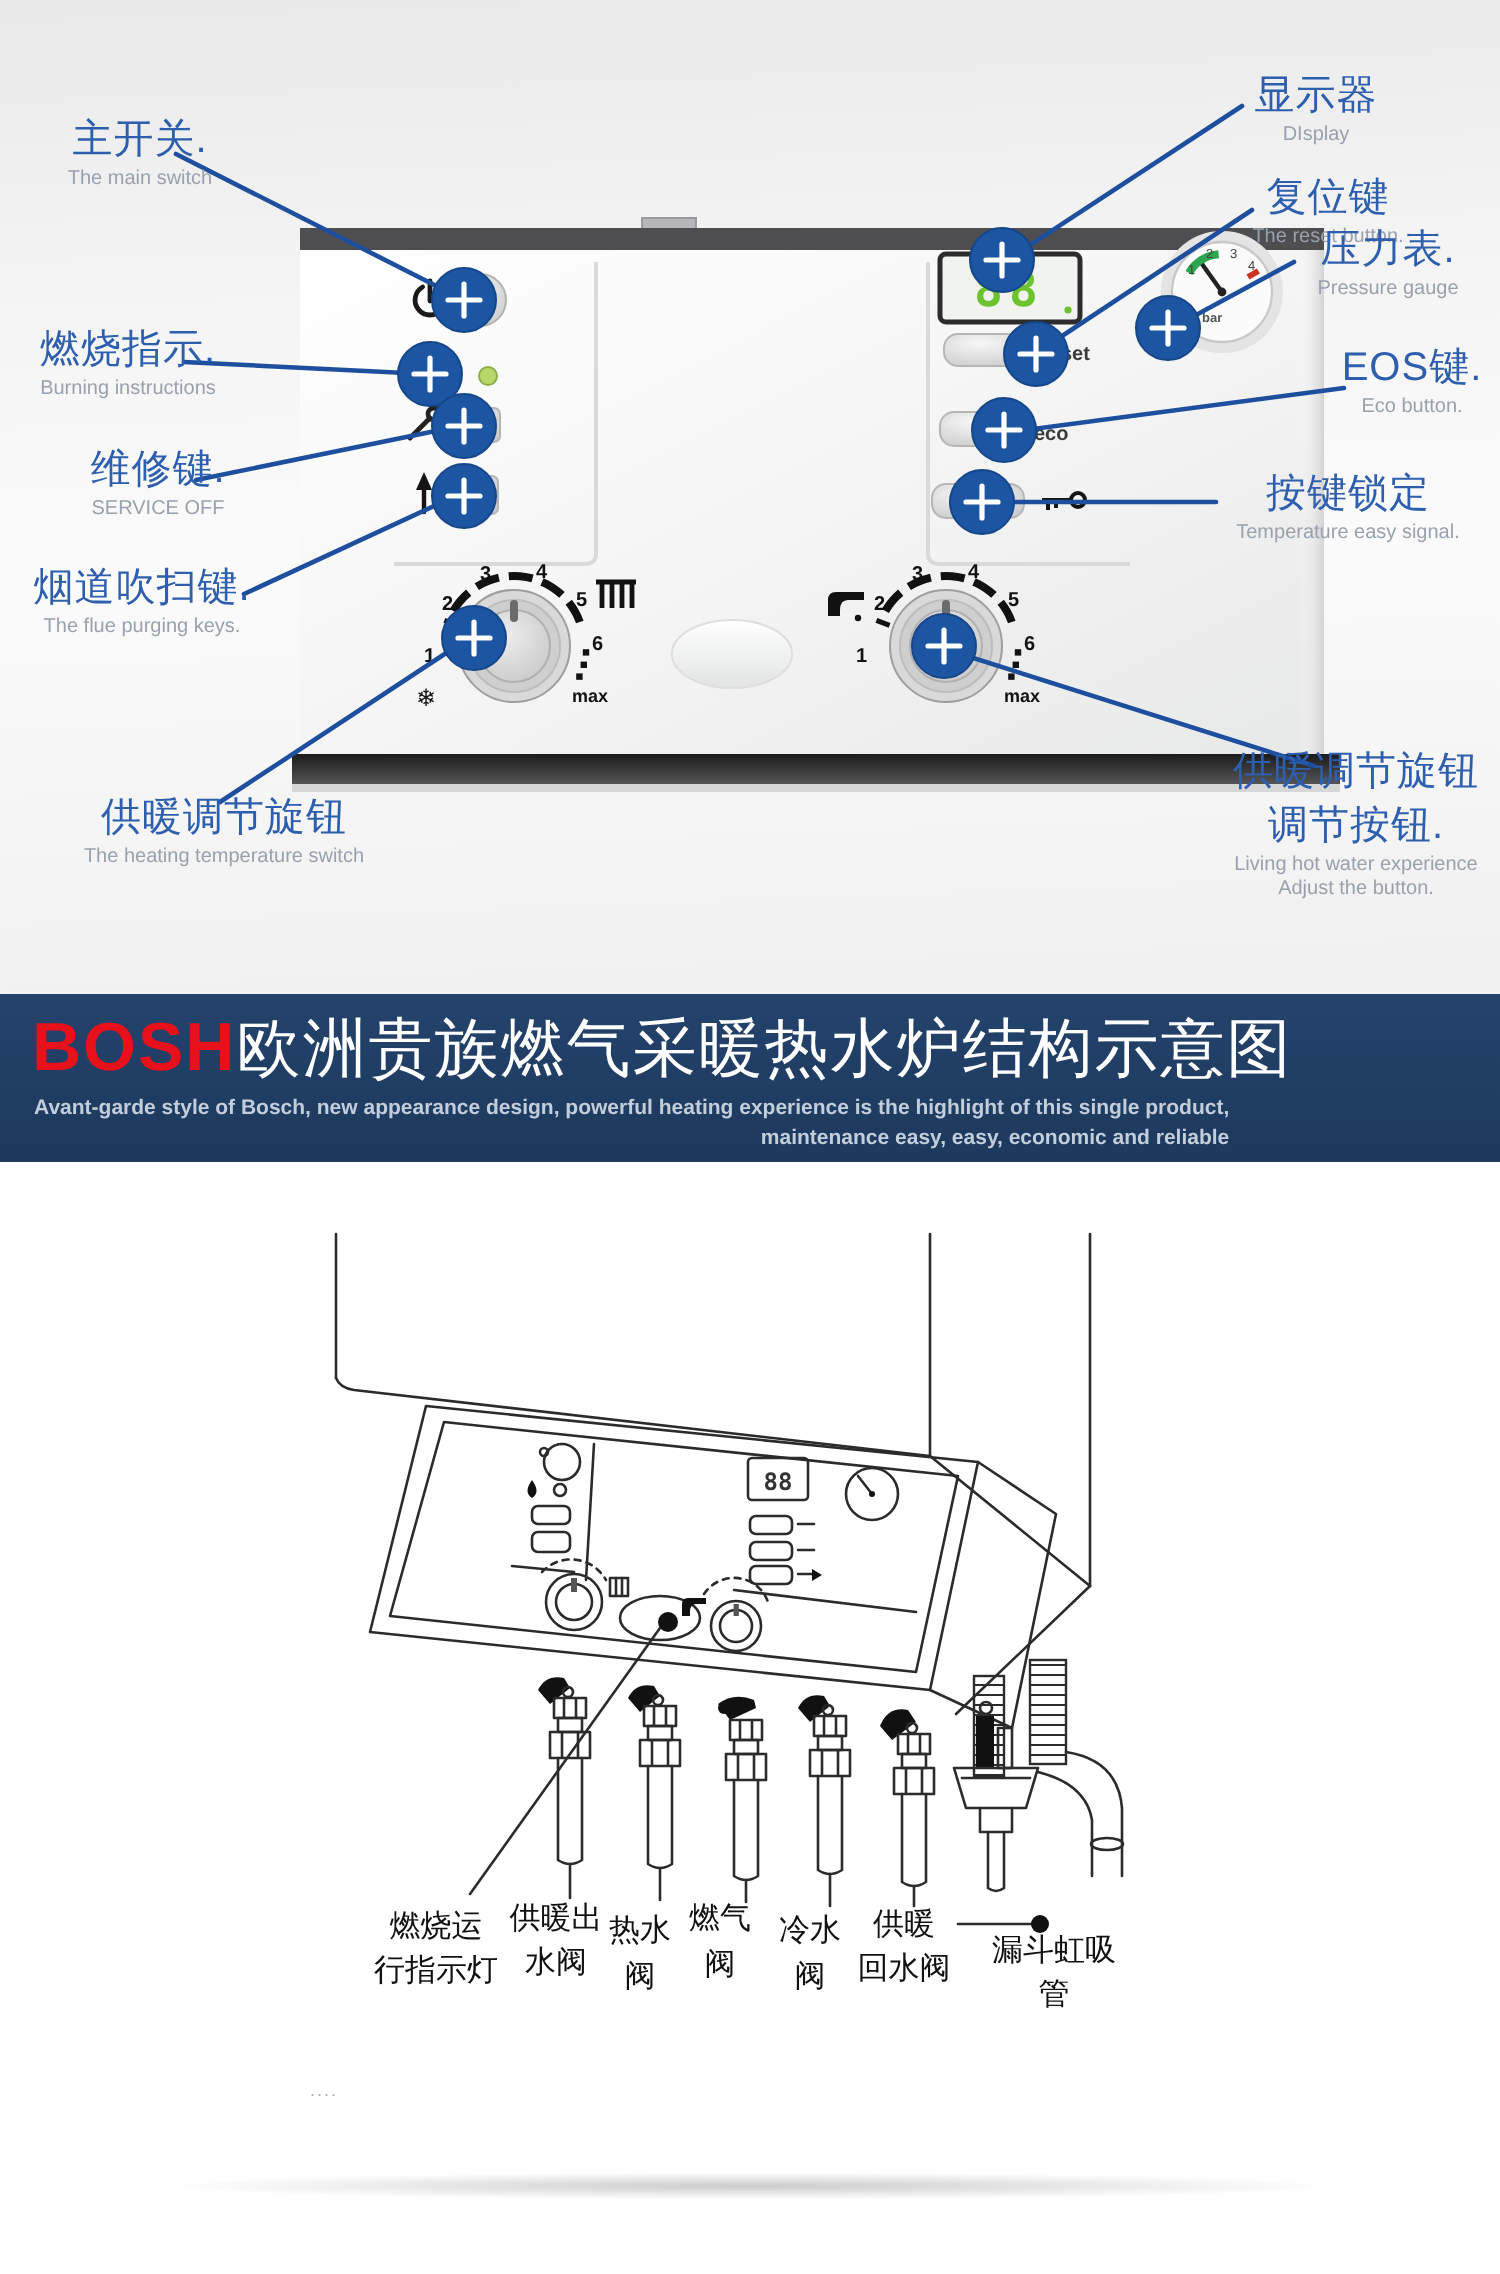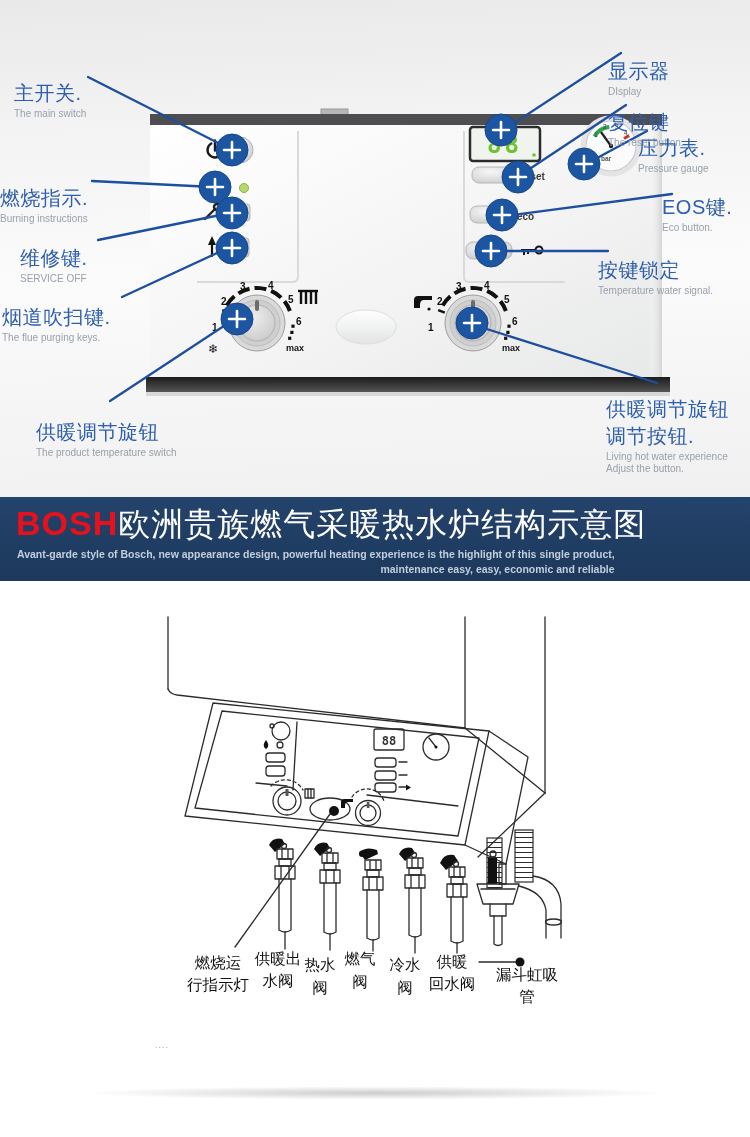--- a/index.html
+++ b/index.html
@@ -2,21 +2,21 @@
 <html><head>
 <meta charset="utf-8">
 <style>
   html,body{margin:0;padding:0;background:#fff;}
   .canvas{position:relative;width:750px;height:1137px;background:#ffffff;overflow:hidden;
           font-family:"Liberation Sans",sans-serif;}
   
   .hero{position:absolute;left:0;top:0;width:750px;height:497px;
         background:linear-gradient(178deg,#e9e9e9 0%,#f4f4f4 28%,#fbfbfb 55%,#f0f0f0 100%);}
   .hero svg{position:absolute;left:0;top:0;}
-  .callout{position:absolute;margin-top:24px;}
+  .callout{position:absolute;text-align:center;}
   .callout .cn{font-size:20px;color:#2e5fae;white-space:nowrap;font-weight:500;letter-spacing:0.5px;}
   .callout .en{font-size:10px;color:#98a1ad;white-space:nowrap;margin-top:1px;}
   svg text{font-family:"Liberation Sans",sans-serif;}
   .seg{font-family:"DejaVu Sans Mono",monospace;font-weight:bold;}
   
   .banner{position:absolute;left:0;top:497px;width:750px;height:84px;
           background:linear-gradient(180deg,#24436c 0%,#203d63 55%,#1d395c 100%);}
   .banner-row{position:absolute;left:16px;top:6px;display:flex;align-items:baseline;}
   .brand{font-size:34px;font-weight:bold;color:#e8101b;letter-spacing:1px;}
   .banner-title{font-size:32px;font-weight:normal;color:#ffffff;letter-spacing:1px;}
@@ -253,41 +253,41 @@
     <div class="callout" style="left:20px;top:221px;width:118px">
       <div class="cn">维修键.</div>
       <div class="en">SERVICE OFF</div>
     </div>
     <div class="callout" style="left:2px;top:280px;width:138px">
       <div class="cn">烟道吹扫键.</div>
       <div class="en">The flue purging keys.</div>
     </div>
     <div class="callout" style="left:36px;top:395px;width:152px">
       <div class="cn">供暖调节旋钮</div>
-      <div class="en">The product temperature switch</div>
+      <div class="en">The heating temperature switch</div>
     </div>
     <div class="callout" style="left:608px;top:34px;width:100px">
       <div class="cn">显示器</div>
       <div class="en">DIsplay</div>
     </div>
     <div class="callout" style="left:608px;top:85px;width:112px">
       <div class="cn">复位键</div>
       <div class="en">The reset button.</div>
     </div>
     <div class="callout" style="left:638px;top:111px;width:112px">
       <div class="cn">压力表.</div>
       <div class="en">Pressure gauge</div>
     </div>
     <div class="callout" style="left:662px;top:170px;width:88px">
       <div class="cn">EOS键.</div>
       <div class="en">Eco button.</div>
     </div>
     <div class="callout" style="left:598px;top:233px;width:152px">
       <div class="cn">按键锁定</div>
-      <div class="en">Temperature water signal.</div>
+      <div class="en">Temperature easy signal.</div>
     </div>
     <div class="callout" style="left:606px;top:372px;width:144px">
       <div class="cn">供暖调节旋钮</div>
       <div class="cn">调节按钮.</div>
       <div class="en">Living hot water experience</div>
       <div class="en">Adjust the button.</div>
     </div>
   </div>
 
   <div class="banner">

